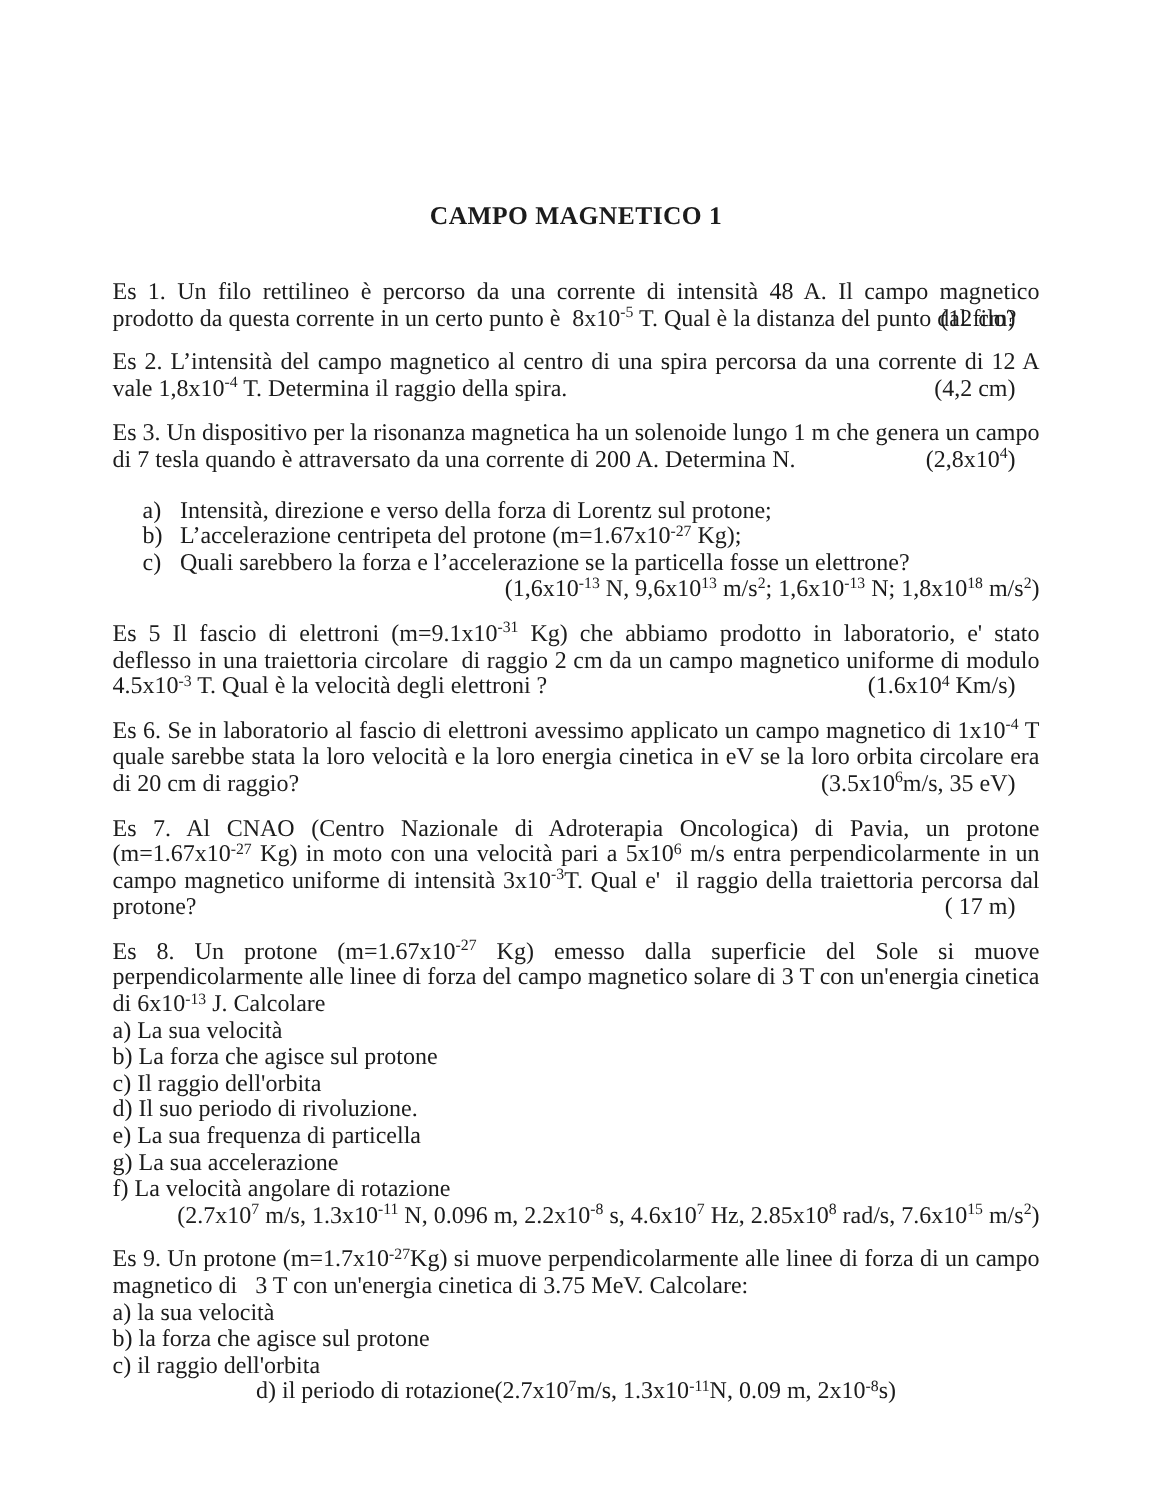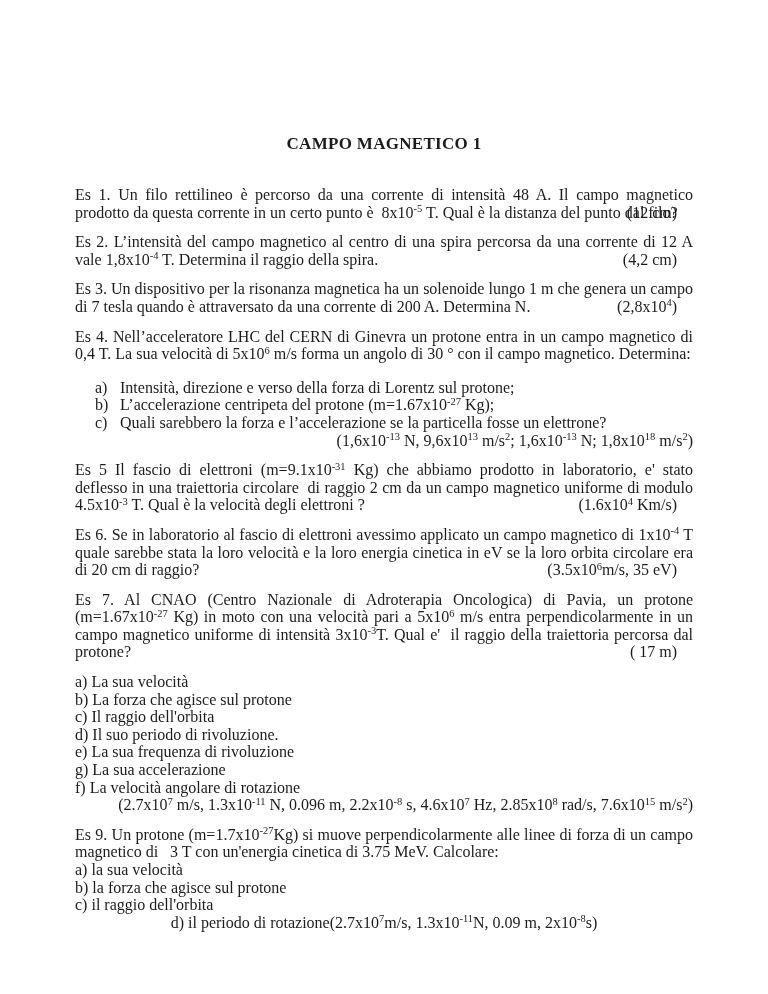--- a/index.html
+++ b/index.html
@@ -55,21 +55,20 @@
     <span>Es 2. L’intensità del campo magnetico al centro di una spira percorsa da una corrente di 12 A vale 1,8x10<sup>-4</sup> T. Determina il raggio della spira.</span>
     <span class="answer">(4,2 cm)</span>
   </p>
 
   <p class="para with-answer">
     <span>Es 3. Un dispositivo per la risonanza magnetica ha un solenoide lungo 1 m che genera un campo di 7 tesla quando è attraversato da una corrente di 200 A. Determina N.</span>
     <span class="answer">(2,8x10<sup>4</sup>)</span>
   </p>
 
   <section class="exercise">
-    <p class="para">Es 4. Nell’acceleratore LHC del CERN di Ginevra un protone entra in un campo magnetico di 0,4 T. La sua velocità di 5x10<sup>6</sup> m/s forma un angolo di 30 ° con il campo magnetico. Determina:</p>
     <div class="abc-list">
       <div class="abc-item">
         <span class="abc-label">a)</span>
         <span class="abc-text">Intensità, direzione e verso della forza di Lorentz sul protone;</span>
       </div>
       <div class="abc-item">
         <span class="abc-label">b)</span>
         <span class="abc-text">L’accelerazione centripeta del protone (m=1.67x10<sup>-27</sup> Kg);</span>
       </div>
       <div class="abc-item">
@@ -89,25 +88,26 @@
     <span>Es 6. Se in laboratorio al fascio di elettroni avessimo applicato un campo magnetico di 1x10<sup>-4</sup> T quale sarebbe stata la loro velocità e la loro energia cinetica in eV se la loro orbita circolare era di 20 cm di raggio?</span>
     <span class="answer">(3.5x10<sup>6</sup>m/s, 35 eV)</span>
   </p>
 
   <p class="para with-answer">
     <span>Es 7. Al CNAO (Centro Nazionale di Adroterapia Oncologica) di Pavia, un protone (m=1.67x10<sup>-27</sup> Kg) in moto con una velocità pari a 5x10<sup>6</sup> m/s entra perpendicolarmente in un campo magnetico uniforme di intensità 3x10<sup>-3</sup>T. Qual e' &nbsp;il raggio della traiettoria percorsa dal protone?</span>
     <span class="answer">(&nbsp;17 m)</span>
   </p>
 
   <section class="exercise">
+    <p class="para">Es 8. Un protone (m=1.67x10<sup>-27</sup> Kg) emesso dalla superficie del Sole si muove perpendicolarmente alle linee di forza del campo magnetico solare di 3 T con un'energia cinetica di 6x10<sup>-13</sup> J. Calcolare</p>
     <div class="plain-item">a) La sua velocità</div>
     <div class="plain-item">b) La forza che agisce sul protone</div>
     <div class="plain-item">c) Il raggio dell'orbita</div>
     <div class="plain-item">d) Il suo periodo di rivoluzione.</div>
-    <div class="plain-item">e) La sua frequenza di rivoluzione</div>
+    <div class="plain-item">e) La sua frequenza di particella</div>
     <div class="plain-item">g) La sua accelerazione</div>
     <div class="plain-item">f) La velocità angolare di rotazione</div>
     <div class="answer-line">(2.7x10<sup>7</sup> m/s, 1.3x10<sup>-11</sup> N, 0.096 m, 2.2x10<sup>-8</sup> s, 4.6x10<sup>7</sup> Hz, 2.85x10<sup>8</sup> rad/s, 7.6x10<sup>15</sup> m/s<sup>2</sup>)</div>
   </section>
 
   <section class="exercise">
     <p class="para">Es 9. Un protone (m=1.7x10<sup>-27</sup>Kg) si muove perpendicolarmente alle linee di forza di un campo magnetico di &nbsp;&nbsp;3 T con un'energia cinetica di 3.75 MeV. Calcolare:</p>
     <div class="plain-item">a) la sua velocità</div>
     <div class="plain-item">b) la forza che agisce sul protone</div>
     <div class="plain-item">c) il raggio dell'orbita</div>

